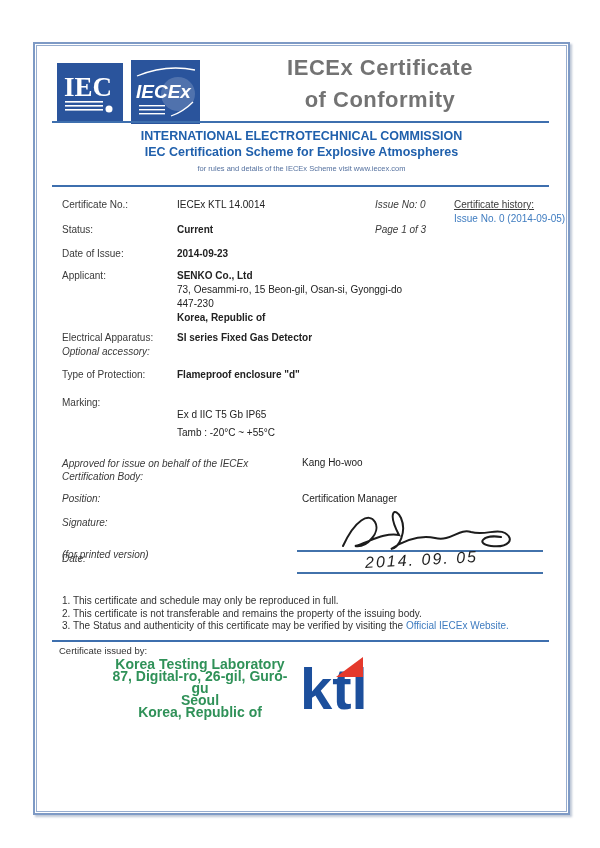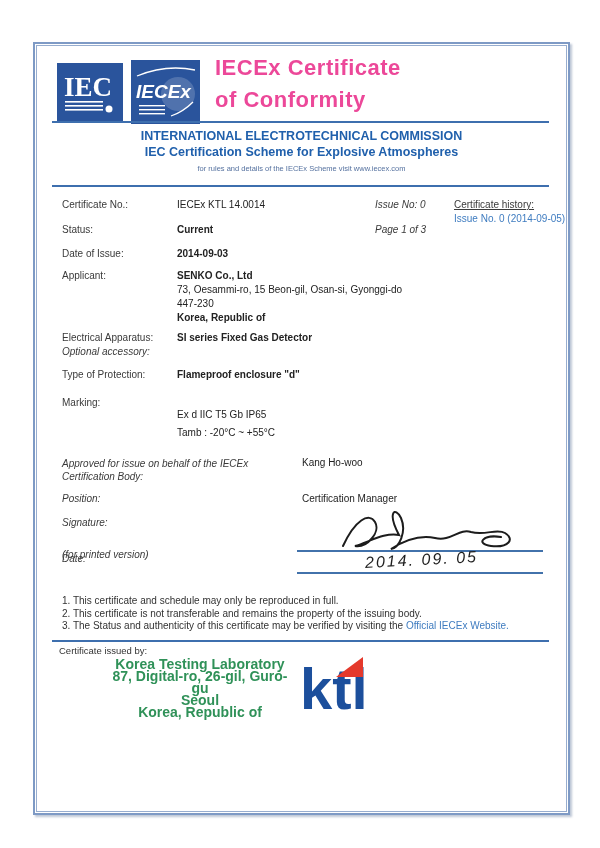--- a/index.html
+++ b/index.html
@@ -11,22 +11,22 @@
     position:absolute; left:33px; top:42px; width:533px; height:769px;
     border:2px solid #7e9ac5;
     box-shadow:2px 2px 2px rgba(110,130,165,0.45);
   }
   .frame-inner { position:absolute; inset:1px; border:1px solid #97adcf; }
   .abs { position:absolute; }
 
   
   .logo-iec { left:22px; top:19px; width:66px; height:58px; }
   .logo-iecex { left:96px; top:16px; width:69px; height:64px; }
-  .title-block { left:180px; top:8px; width:330px; text-align:left;
-    color:#ec4899; font-weight:bold; font-size:22px; line-height:32px; letter-spacing:0.5px; }
+  .title-block { left:180px; top:8px; width:330px; text-align:center;
+    color:#737373; font-weight:bold; font-size:22px; line-height:32px; letter-spacing:0.5px; }
   .rule { height:2px; background:#3e6fae; }
   .rule1 { left:17px; top:77px; width:497px; }
   .subtitle1 { left:0; top:85px; width:533px; text-align:center; color:#2060ac; font-weight:bold; font-size:12.5px; }
   .subtitle2 { left:0; top:101px; width:533px; text-align:center; color:#2060ac; font-weight:bold; font-size:12.5px; }
   .subtitle3 { left:0; top:120px; width:533px; text-align:center; color:#55719f; font-size:7.5px; }
   .rule2 { left:17px; top:141px; width:497px; }
   .rule3 { left:17px; top:596px; width:497px; }
 
   
   .lbl { font-size:10px; color:#3a3a3a; }
@@ -95,21 +95,21 @@
     <div class="abs val col-value" style="top:155px;">IECEx KTL 14.0014</div>
     <div class="abs lbl col-issue" style="top:155px;">Issue No: 0</div>
     <div class="abs lbl col-hist underline" style="top:155px;">Certificate history:</div>
     <a class="abs lbl col-hist link" style="top:169px; text-decoration:none;" href="#">Issue No. 0 (2014-09-05)</a>
 
     <div class="abs lbl col-label" style="top:180px;">Status:</div>
     <div class="abs val b col-value" style="top:180px;">Current</div>
     <div class="abs lbl col-issue" style="top:180px;">Page 1 of 3</div>
 
     <div class="abs lbl col-label" style="top:204px;">Date of Issue:</div>
-    <div class="abs val b col-value" style="top:204px;">2014-09-03</div>
+    <div class="abs val b col-value" style="top:204px;">2014-09-23</div>
 
     <div class="abs lbl col-label" style="top:226px;">Applicant:</div>
     <div class="abs val b col-value" style="top:226px;">SENKO Co., Ltd</div>
     <div class="abs val col-value" style="top:240px;">73, Oesammi-ro, 15 Beon-gil, Osan-si, Gyonggi-do</div>
     <div class="abs val col-value" style="top:254px;">447-230</div>
     <div class="abs val b col-value" style="top:268px;">Korea, Republic of</div>
 
     <div class="abs lbl col-label" style="top:288px;">Electrical Apparatus:</div>
     <div class="abs val b col-value" style="top:288px;">SI series Fixed Gas Detector</div>
     <div class="abs lbl i col-label" style="top:302px;">Optional accessory:</div>

